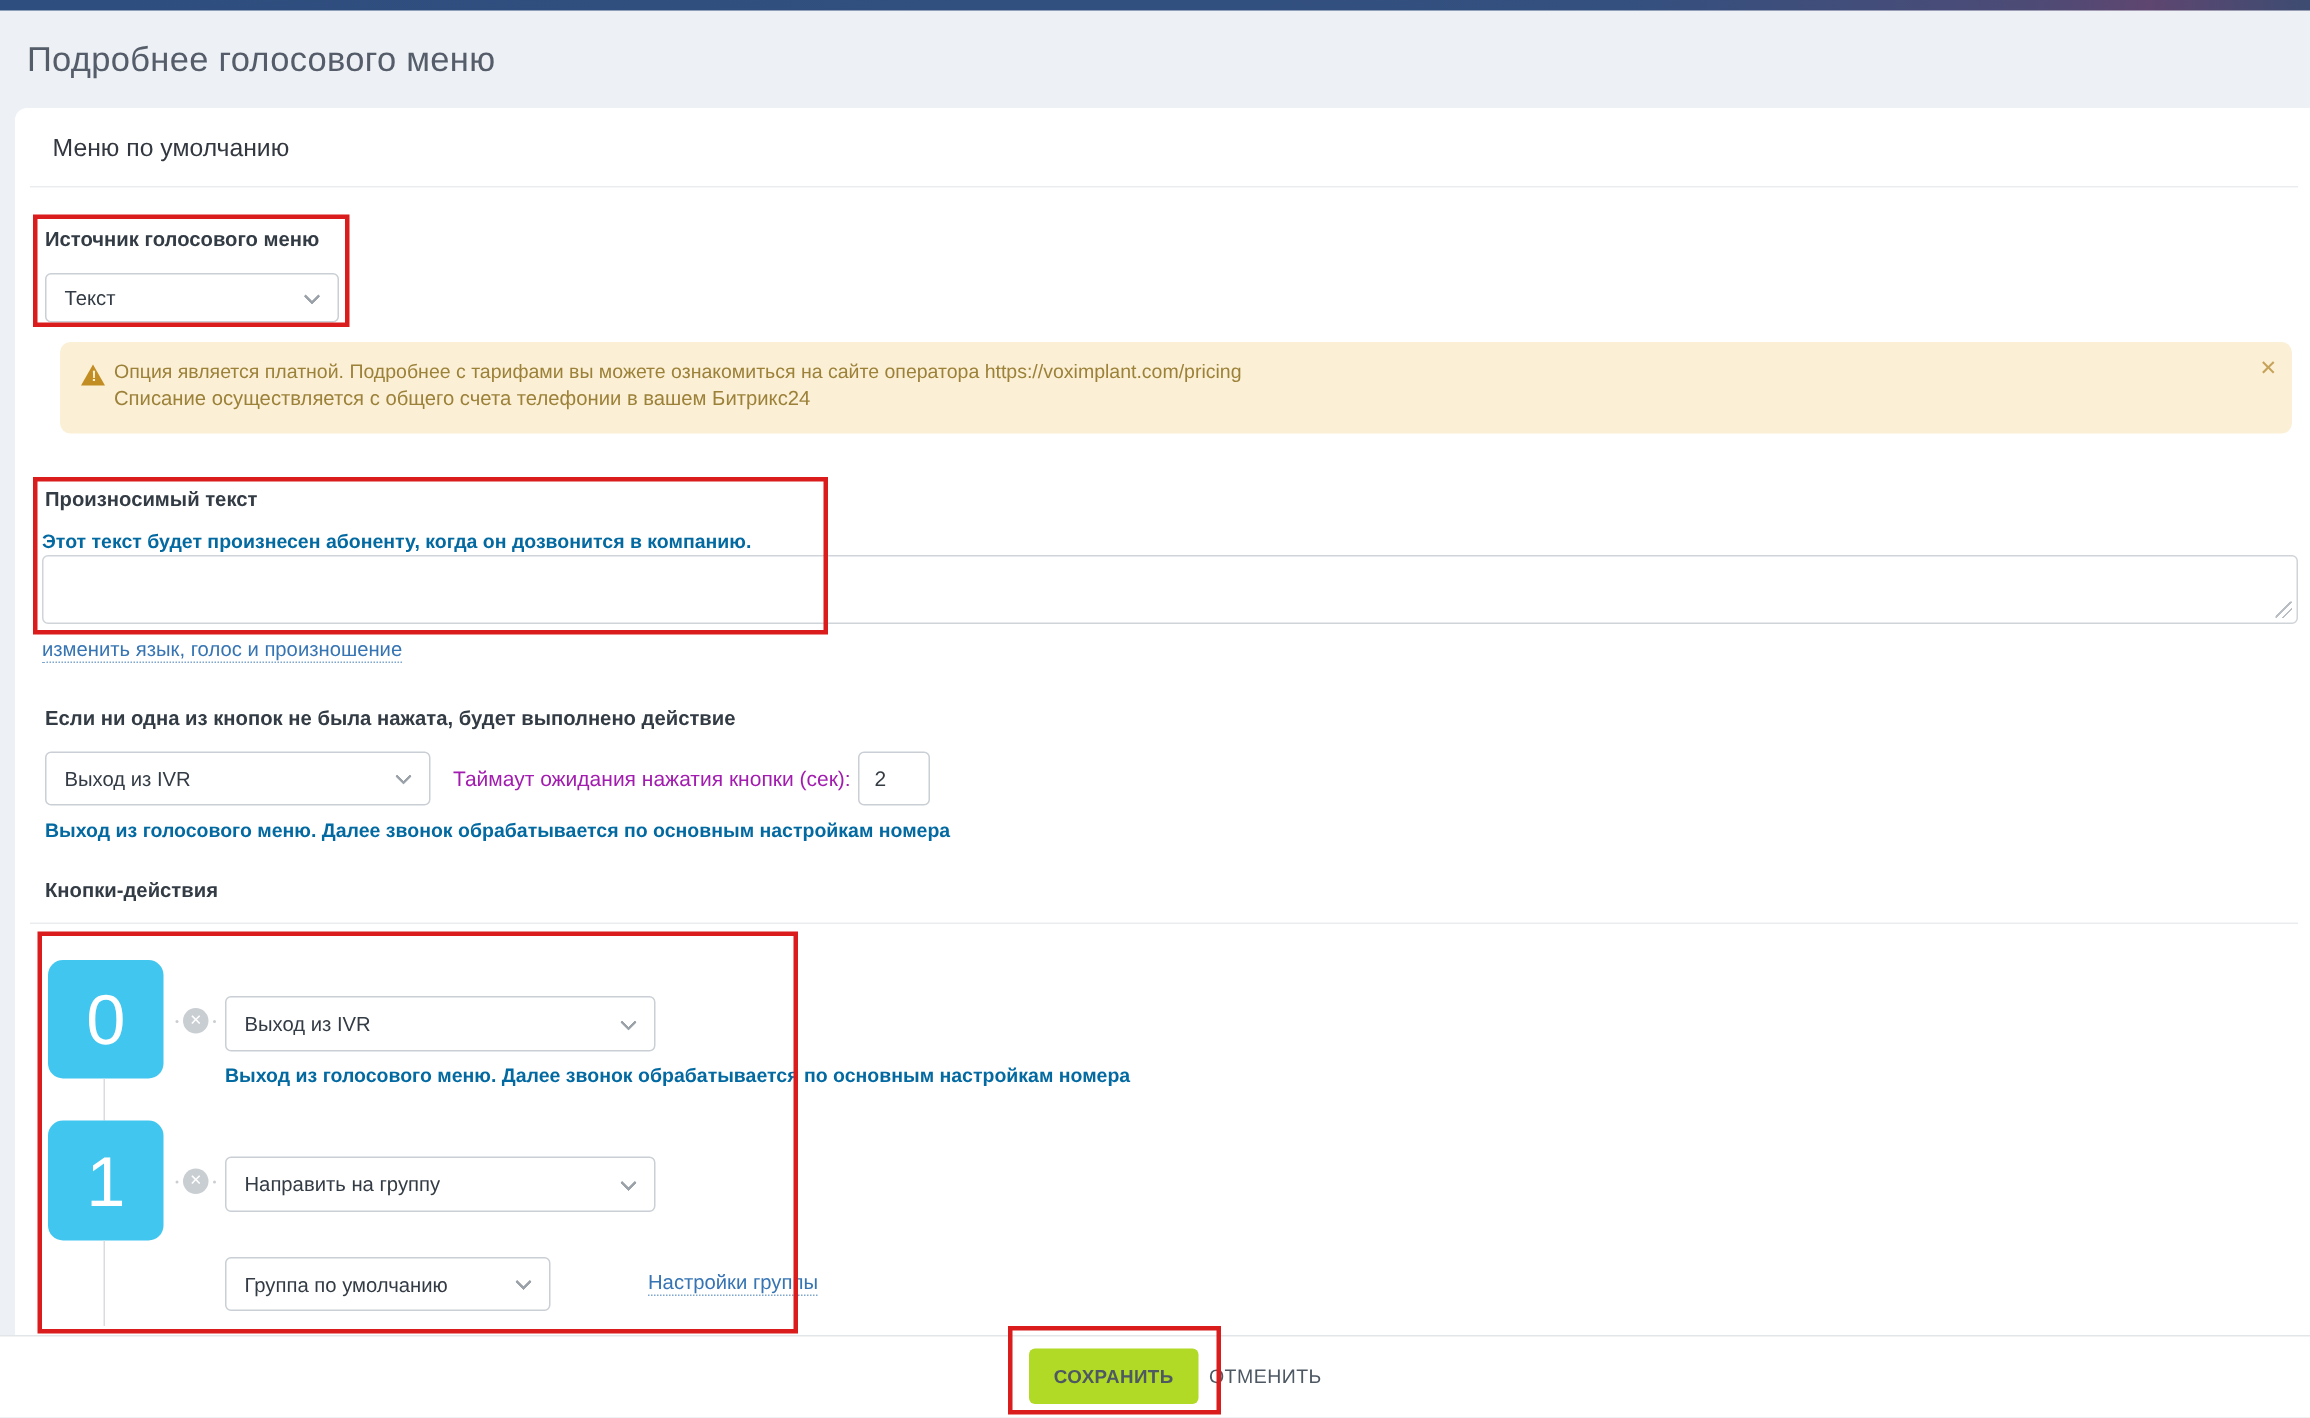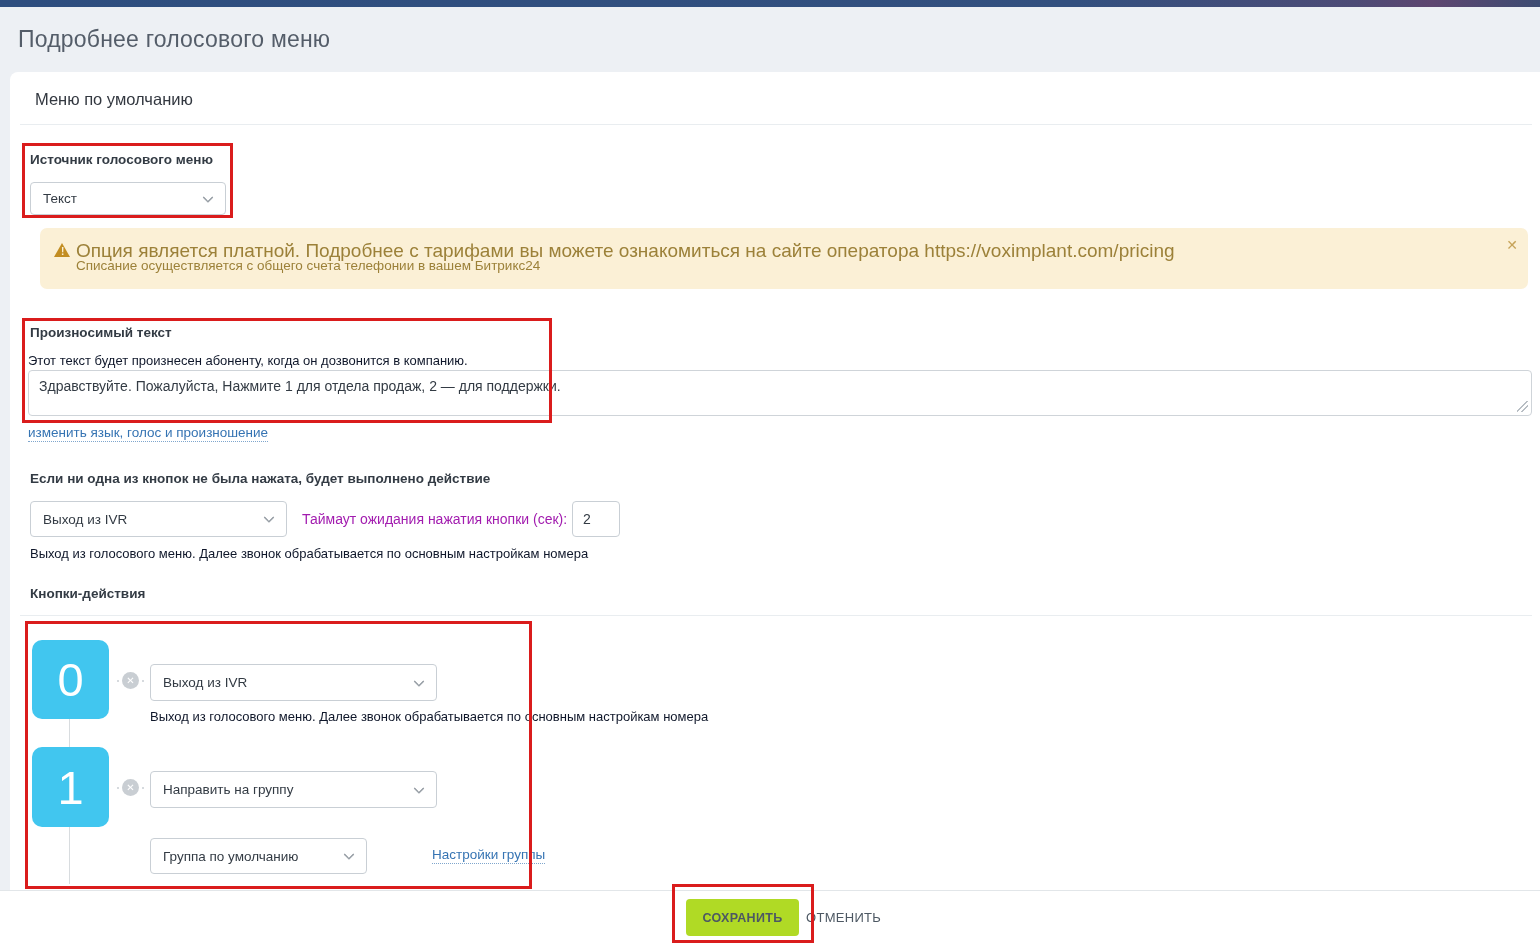--- a/index.html
+++ b/index.html
@@ -18,21 +18,21 @@
     position:absolute; left:18px; top:26px;
     font-size:23px; font-weight:300; color:#545d69; letter-spacing:.2px;
   }
   .panel {
     position:absolute; left:10px; top:72px; right:0; height:818px;
     background:#ffffff; border-radius:8px 0 0 0;
   }
   .panel-title { position:absolute; left:35px; top:90px; font-size:16.5px; color:#333840; }
   .divider { position:absolute; height:1px; background:#e9edf0; }
   .label-bold { position:absolute; font-size:13.5px; font-weight:700; color:#333b44; }
-  .hint { position:absolute; font-size:13px; color:#0f172a; }
+  .hint { position:absolute; font-size:13px; color:#0369a1;font-weight:bold; }
 
   .select {
     position:absolute; background:#fff; border:1px solid #c9cfd5; border-radius:4px;
     font-size:13.5px; color:#333b44; cursor:pointer;
     display:flex; align-items:center; padding:0 28px 0 12px;
   }
   .chev {
     position:absolute; right:13px; top:50%; width:8px; height:8px;
     border-right:2px solid #9aa1a8; border-bottom:2px solid #9aa1a8;
     transform:translateY(-68%) rotate(45deg); border-radius:1px;
@@ -116,31 +116,30 @@
 
   <div class="label-bold" style="left:30px; top:152px;">Источник голосового меню</div>
   <div class="select" style="left:30px; top:182px; width:196px; height:33px;text-align:center;">
     <span>Текст</span>
     <span class="chev"></span>
   </div>
 
   <div class="banner"></div>
   <span class="warn-tri"></span>
   <span class="warn-excl">!</span>
-  <div class="banner-line1" style="color:#9c8139; font-size:19px;">
+  <div class="banner-line1" style="color:#9c8139; font-size:13px;">
     <span>Опция является платной. Подробнее с тарифами вы можете ознакомиться на сайте оператора</span>
     <a>https://voximplant.com/pricing</a>
   </div>
   <div class="banner-line2" style="color:#9c8139; font-size:13.5px;text-align:center;">Списание осуществляется с общего счета телефонии в вашем Битрикс24</div>
   <div class="banner-close" style="top:238px; right:22px; position:absolute;">✕</div>
 
   <div class="label-bold" style="left:30px; top:325px;">Произносимый текст</div>
   <div class="hint" style="left:28px; top:353px;">Этот текст будет произнесен абоненту, когда он дозвонится в компанию.</div>
   <div class="textarea">
-    <span>Здравствуйте. Пожалуйста, Нажмите 1 для отдела продаж, 2 — для поддержки.</span>
     <span class="resize-grip"></span>
   </div>
   <div class="dotted-link" style="left:28px; top:425px;">изменить язык, голос и произношение</div>
 
   <div class="label-bold" style="left:30px; top:471px;">Если ни одна из кнопок не была нажата, будет выполнено действие</div>
   <div class="select" style="left:30px; top:501px; width:257px; height:36px;">
     <span>Выход из IVR</span>
     <span class="chev"></span>
   </div>
   <div style="position:absolute; left:302px; top:511px; font-size:14px; color:#a21caf;">Таймаут ожидания нажатия кнопки (сек):</div>

